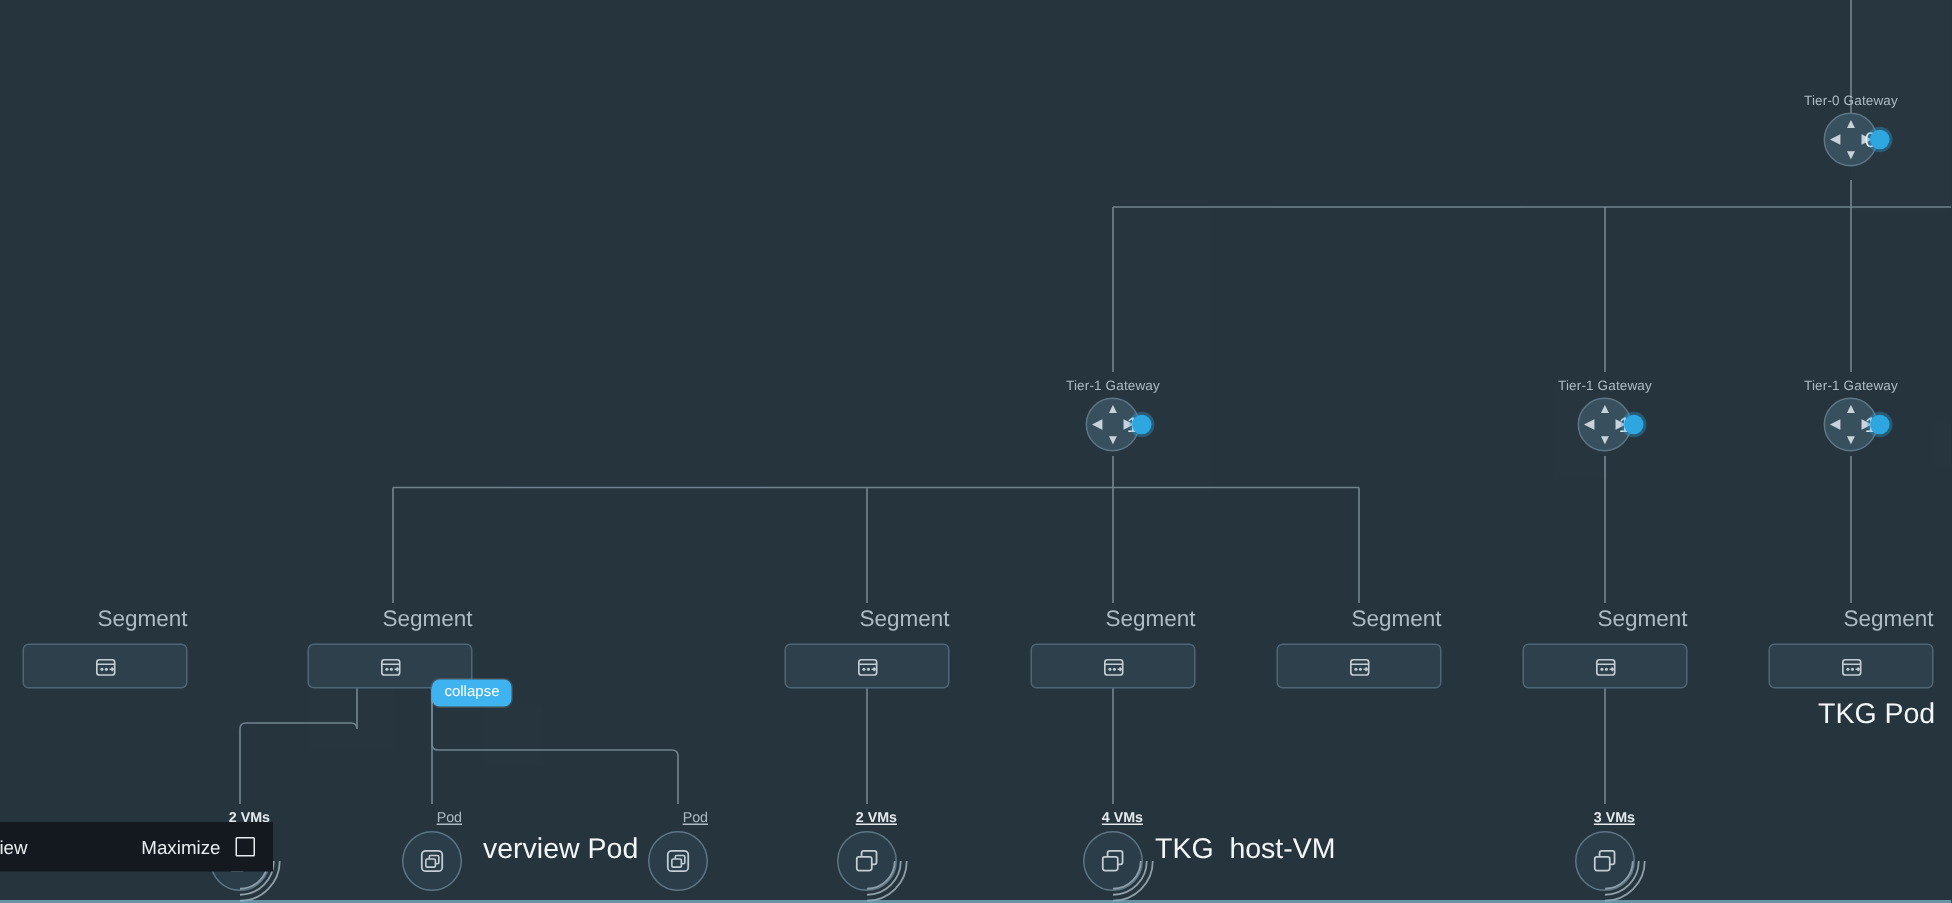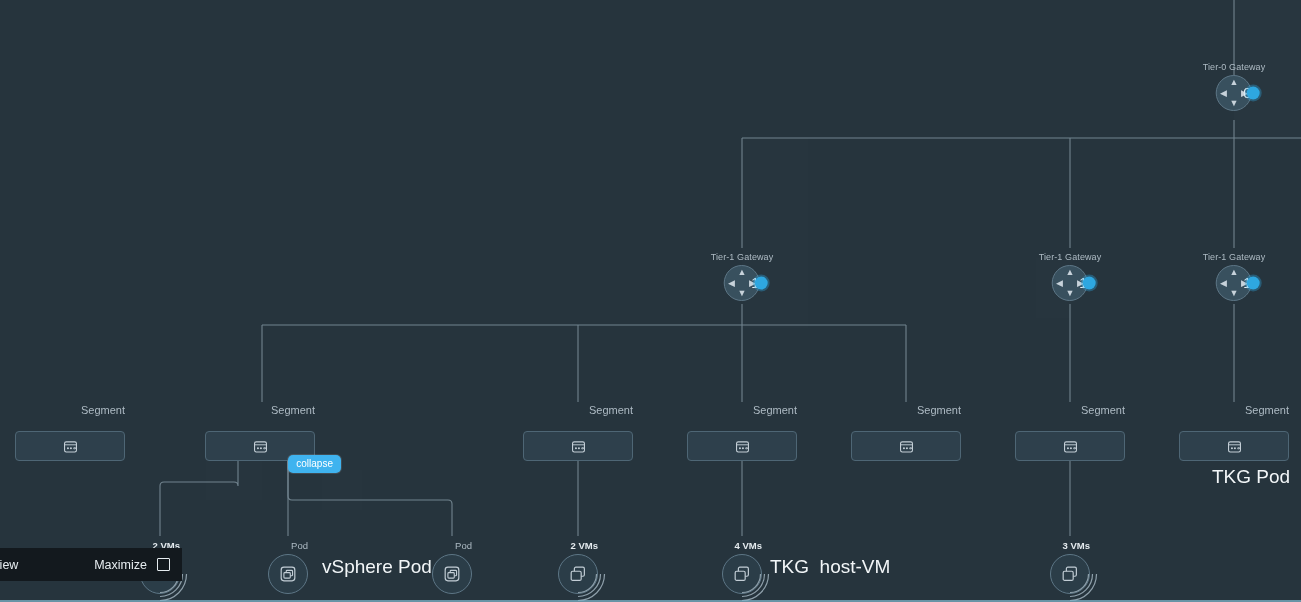--- a/index.html
+++ b/index.html
@@ -32,36 +32,36 @@
   .arw.dn{left:50%;bottom:2px;transform:translateX(-50%);}
   .arw.lf{left:3px;top:50%;transform:translateY(-50%);}
   .arw.rt{right:3px;top:50%;transform:translateY(-50%);}
   .gw-dot{
     position:absolute;right:-9px;top:50%;transform:translateY(-50%);
     width:13px;height:13px;border-radius:50%;background:#2ea7e0;
     box-shadow:0 0 0 2px rgba(46,167,224,.35);
   }
 
   
-  .seg-cap{font-size:11px;color:#aebbc4;margin-bottom:15px;white-space:nowrap;}
+  .seg-cap{font-size:15px;color:#aebbc4;margin-bottom:8px;white-space:nowrap;}
   .seg-box{
     width:108px;height:28px;border-radius:4px;
     background:#2e404c;border:1px solid #4e6675;
     display:flex;align-items:center;justify-content:center;
     position:relative;margin:0 auto;
   }
   .collapse-pill{
     position:absolute;right:-27px;bottom:-13px;
     background:#3fb3ef;color:#fff;font-size:10px;line-height:1;
     padding:4px 8px;border-radius:5px;white-space:nowrap;
     box-shadow:0 0 0 1px rgba(255,255,255,.12);
   }
 
   
-  .leaf-cap{font-size:9.5px;color:#aebbc4;margin-bottom:3px;white-space:nowrap;}
+  .leaf-cap{font-size:9.5px;color:#aebbc4;margin-bottom:3px;white-space:nowrap;text-decoration:underline;}
   .leaf-cap.bold{color:#e4eaee;font-weight:bold;}
   .leaf-circle{
     width:38px;height:38px;border-radius:50%;
     background:#32485600;border:1px solid #5d7686;
     background-color:#2b3d48;
     display:flex;align-items:center;justify-content:center;
     margin:0 auto;position:relative;
   }
   .fan{position:absolute;left:0;top:0;width:38px;height:38px;overflow:visible;}
 
@@ -355,21 +355,21 @@
         <g fill="none" stroke="#8fa0ab" stroke-width="1.2">
           <path d="M19 37.5 A18.5 18.5 0 0 0 37.5 19"></path>
           <path d="M19 41.5 A22.5 22.5 0 0 0 41.5 19"></path>
           <path d="M19 45.5 A26.5 26.5 0 0 0 45.5 19"></path>
         </g>
       </svg>
     </div>
   </div>
 
   <div class="anno" style="left:1212px;top:466px;text-align:center;">TKG Pod</div>
-  <div class="anno" style="left:322px;top:556px;">vSphere Pod</div>
+  <div class="anno" style="left:322px;top:556px;">verview Pod</div>
   <div class="anno" style="left:770px;top:556px;">TKG  host-VM</div>
 
   <div class="overlay">
     <span class="ov-title">verview</span>
     <span class="ov-max">
       <span>Maximize</span>
       <span class="ov-sq"></span>
     </span>
   </div>
 

